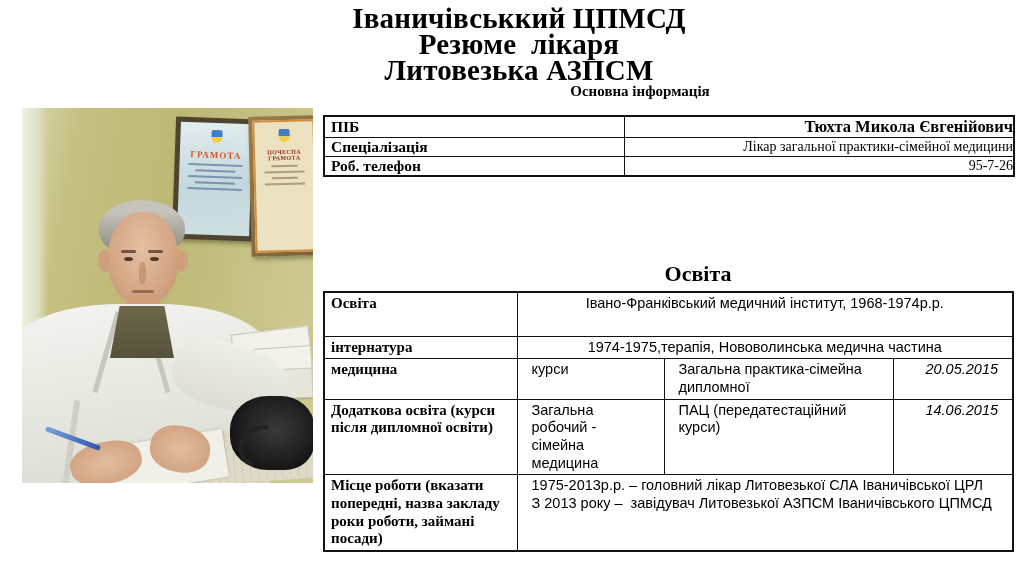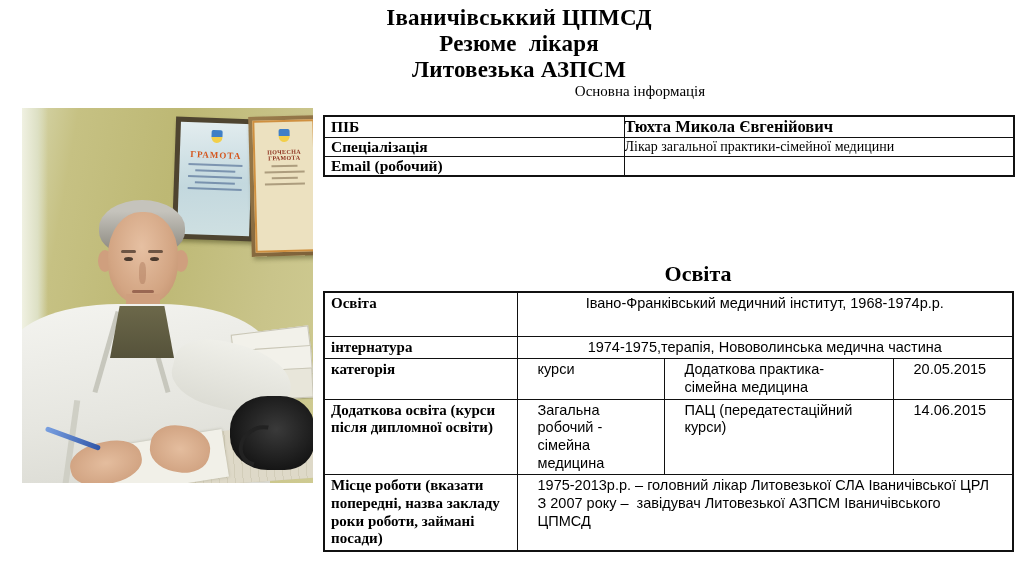--- a/index.html
+++ b/index.html
@@ -6,69 +6,69 @@
   html,body { background:#ffffff; }
   body { font-family:"Liberation Serif", serif; color:#000; }
   .page {
     position:relative; width:1024px; height:563px;
     background:#ffffff; overflow:hidden;
   }
 
   
   .main-headings {
     position:absolute; left:319px; top:5px; width:400px;
-    text-align:center; font-weight:bold; font-size:23px; line-height:26px;
+    text-align:center; font-weight:bold; font-size:29px; line-height:26px;
     letter-spacing:.2px;
   }
   .main-headings div { white-space:pre-wrap; }
   .subheading {
     position:absolute; left:480px; top:83px; width:320px;
-    text-align:center; font-weight:normal; font-size:15px;
+    text-align:center; font-weight:bold; font-size:15px;
   }
   .section-heading {
     position:absolute; left:398px; top:261px; width:600px;
     text-align:center; font-weight:bold; font-size:22px;
   }
 
   
   table { border-collapse:collapse; table-layout:fixed; }
   td { border:1.5px solid #111; vertical-align:middle; overflow:hidden; }
 
   .info-table {
     position:absolute; left:323px; top:115px; width:690px;
     border:2px solid #111;
   }
   .info-table td { height:17px; }
   .info-table .lbl {
     font-weight:bold; font-size:15.5px; padding:0 4px 0 6px;
     font-family:"Liberation Serif", serif;
   }
   .info-table .val {
-    text-align:left; font-size:14px;
+    text-align:right; font-size:14px;
     font-family:"Liberation Serif", serif;
   }
   .info-table tr.name-row .val { font-weight:bold; font-size:16.5px; }
 
   .edu-table {
     position:absolute; left:323px; top:291px; width:689px;
     border:2px solid #111;
   }
   .edu-table .lbl {
     font-weight:bold; font-size:15px; line-height:1.18;
     padding:2px 3px 2px 6px; vertical-align:top;
     font-family:"Liberation Serif", serif;
   }
   .edu-table .val {
     font-family:"Liberation Sans", sans-serif;
-    font-size:14.5px; line-height:1.22; padding:2px 20px;
+    font-size:14.5px; line-height:1.22; padding:2px 14px;
     vertical-align:top;
     margin-top:16px;
   }
   .edu-table .center { text-align:center; }
-  .edu-table .date { text-align:left; }
+  .edu-table .date { text-align:right;font-style:italic; }
   .edu-table .val div { white-space:pre-wrap; }
 
   
   .photo {
     position:absolute; left:22px; top:108px; width:291px; height:375px;
     background:linear-gradient(100deg,#d9d9b2 0%,#c6c183 16%,#bdb874 45%,#c9c48a 78%,#cfcb92 100%);
     overflow:hidden;
   }
   .window-edge {
     position:absolute; left:0; top:0; width:26px; height:100%;
@@ -272,22 +272,22 @@
     <tbody>
         <tr class="name-row">
       <td class="lbl">ПІБ</td>
       <td class="val">Тюхта Микола Євгенійович</td>
     </tr>
     <tr>
       <td class="lbl">Спеціалізація</td>
       <td class="val">Лікар загальної практики-сімейної медицини</td>
     </tr>
     <tr>
-      <td class="lbl">Email (робочий)</td>
-      <td class="val"></td>
+      <td class="lbl">Роб. телефон</td>
+      <td class="val">95-7-26</td>
     </tr>
   </tbody>
     </table>
 
   <div class="section-heading">Освіта</div>
 
   <table class="edu-table">
     <colgroup>
       <col style="width:193px">
         <col style="width:147px">
@@ -297,34 +297,34 @@
     <tbody>
         <tr style="height:44px">
       <td class="lbl">Освіта</td>
       <td class="val center" colspan="3">Івано-Франківський медичний інститут, 1968-1974р.р.</td>
     </tr>
     <tr style="height:22px">
       <td class="lbl">інтернатура</td>
       <td class="val center" colspan="3">1974-1975,терапія, Нововолинська медична частина</td>
     </tr>
     <tr style="height:34px">
-      <td class="lbl">категорія</td>
+      <td class="lbl">медицина</td>
       <td class="val">курси</td>
-      <td class="val">Додаткова практика-сімейна медицина</td>
+      <td class="val">Загальна практика-сімейна дипломної</td>
       <td class="val date">20.05.2015</td>
     </tr>
     <tr style="height:35px">
       <td class="lbl">Додаткова освіта (курси після дипломної освіти)</td>
       <td class="val">Загальна робочий - сімейна медицина</td>
       <td class="val">ПАЦ (передатестаційний курси)</td>
       <td class="val date">14.06.2015</td>
     </tr>
     <tr style="height:75px">
       <td class="lbl">Місце роботи (вказати попередні, назва закладу роки роботи, займані посади)</td>
       <td class="val" colspan="3">
         <div>1975-2013р.р. – головний лікар Литовезької СЛА Іваничівської ЦРЛ</div>
-        <div>З 2007 року –  завідувач Литовезької АЗПСМ Іваничівського ЦПМСД</div>
+        <div>З 2013 року –  завідувач Литовезької АЗПСМ Іваничівського ЦПМСД</div>
       </td>
     </tr>
   </tbody>
     </table>
 
 </div>
 
 </body></html>

